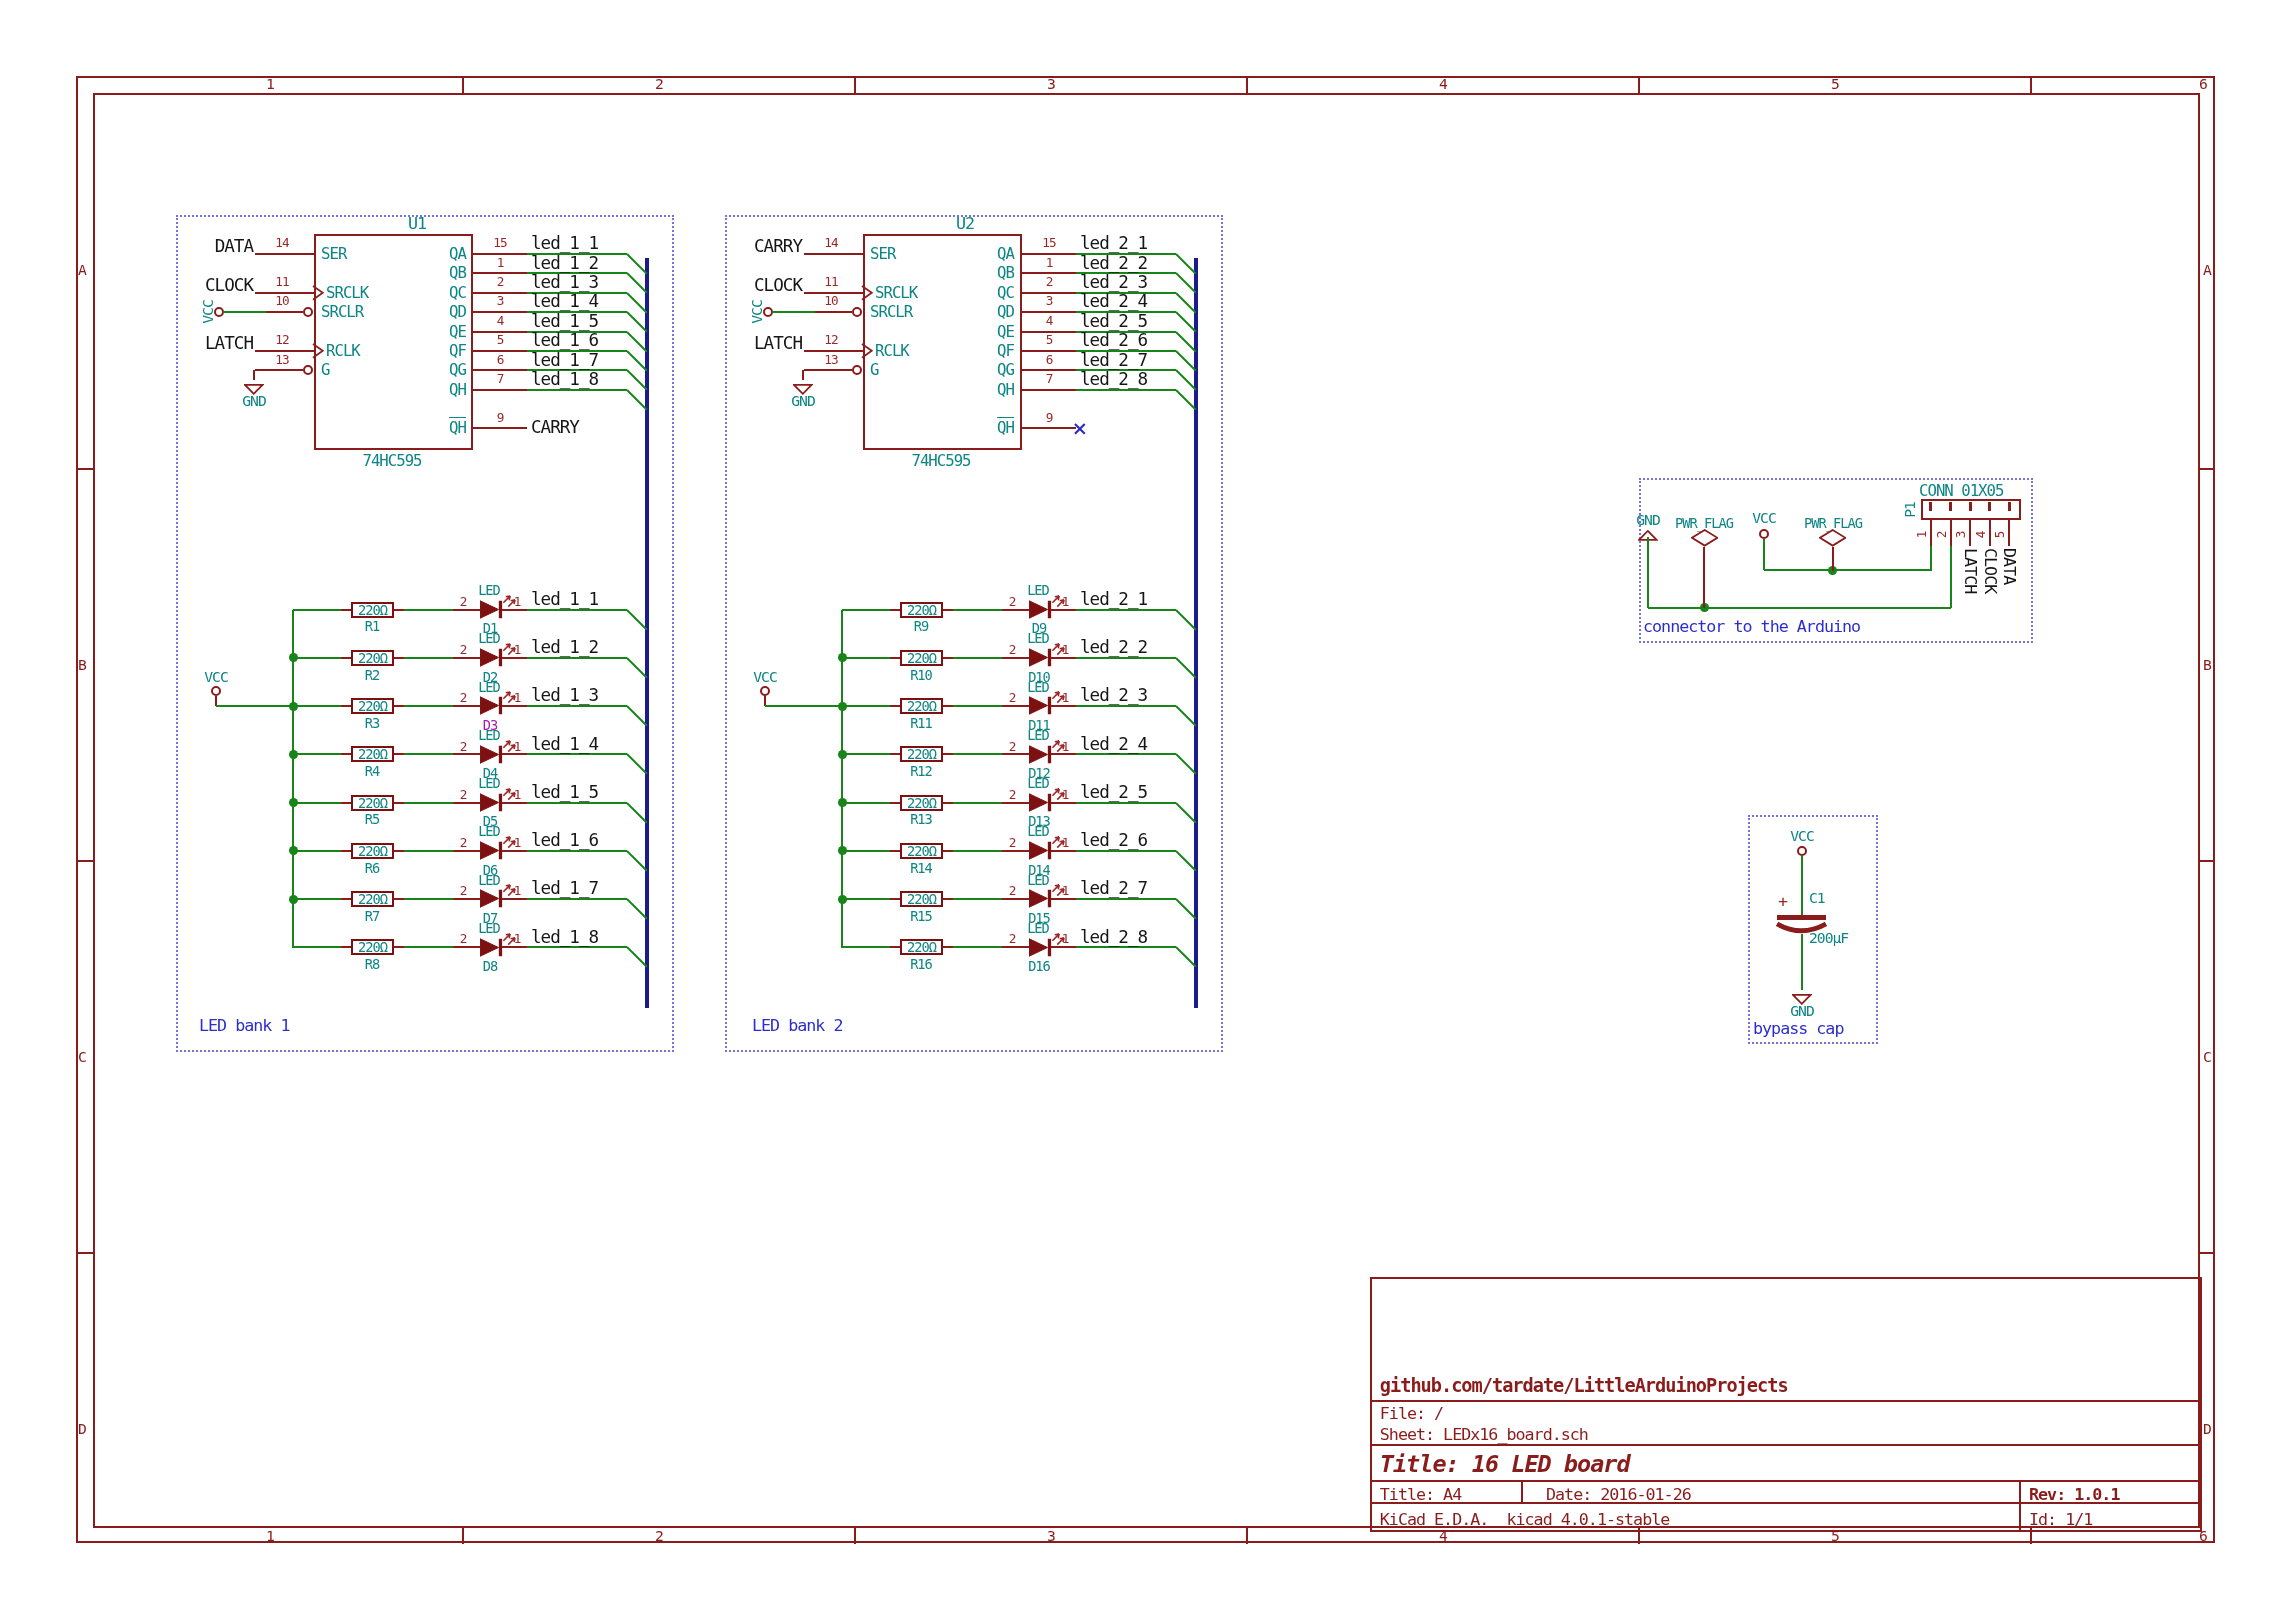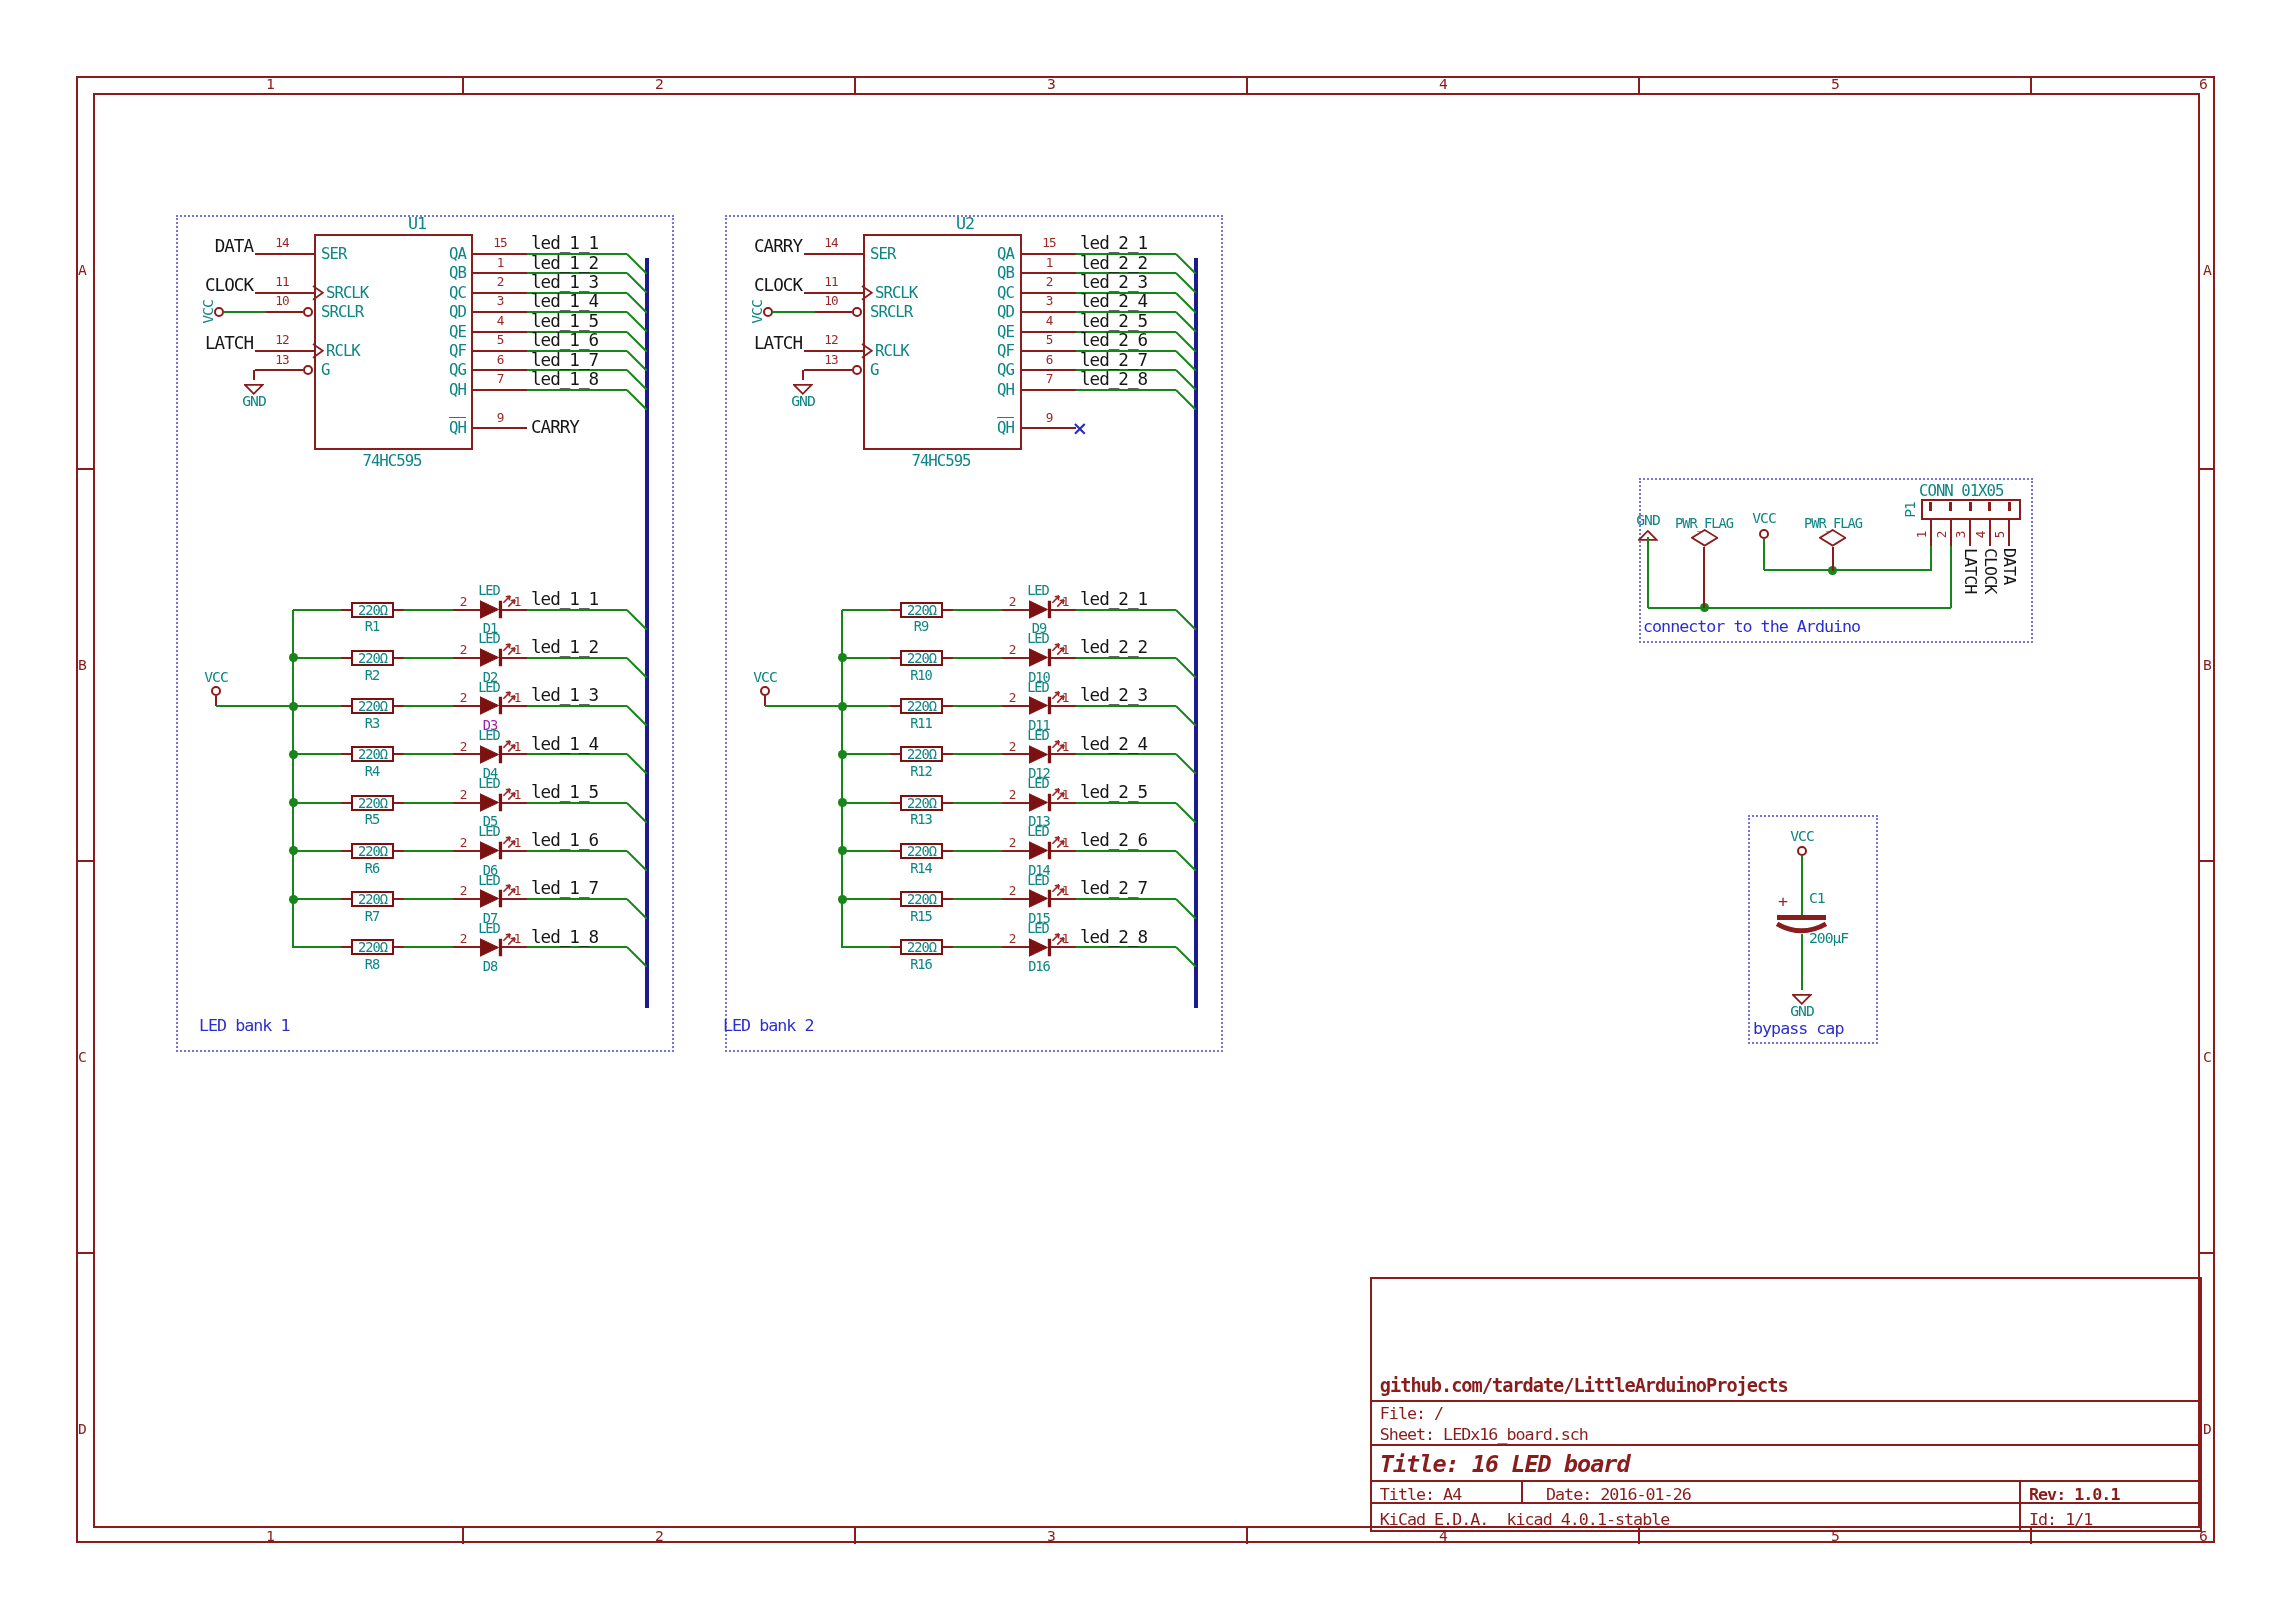--- a/index.html
+++ b/index.html
@@ -20,21 +20,21 @@
 <body>
 
 <div id="canvas">
 
   <div class="dotbox" style="left:176px;top:215px;width:494px;height:833px"></div>
   <div class="dotbox" style="left:725px;top:215px;width:494px;height:833px"></div>
   <div class="dotbox" style="left:1639px;top:478px;width:390px;height:161px"></div>
   <div class="dotbox" style="left:1748px;top:815px;width:126px;height:225px"></div>
 
   <div class="note" style="left:199px;top:1017px">LED bank 1</div>
-  <div class="note" style="left:723px;top:1017px">LED bank 2</div>
+  <div class="note" style="left:752px;top:1017px">LED bank 2</div>
   <div class="note" style="left:1643px;top:618px">connector to the Arduino</div>
   <div class="note" style="left:1753px;top:1020px">bypass cap</div>
 
   <div class="tblock">
     <div class="tb-hline" style="top:121px"></div>
     <div class="tb-hline" style="top:165px"></div>
     <div class="tb-hline" style="top:201px"></div>
     <div class="tb-hline" style="top:223px"></div>
     <div class="tb-vline" style="left:149px;top:201px;height:22.5px"></div>
     <div class="tb-vline" style="left:647px;top:201px;height:50px"></div>

